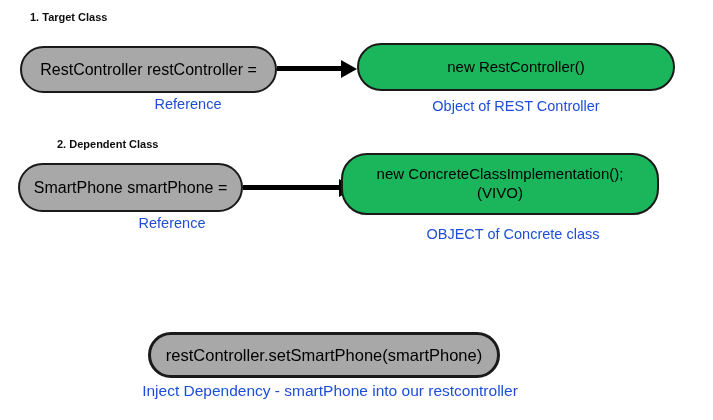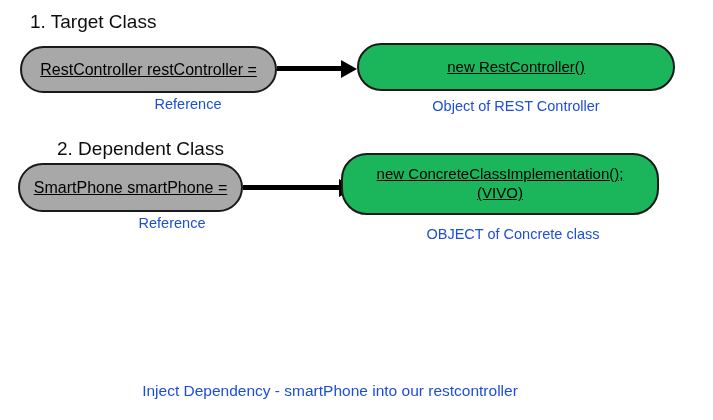--- a/index.html
+++ b/index.html
@@ -11,37 +11,36 @@
     position: relative;
     width: 713px;
     height: 420px;
     background: #ffffff;
     font-family: "Liberation Sans", sans-serif;
     color: #000000;
     overflow: hidden;
   }
   .abs { position: absolute; }
   .heading {
-    font-size: 19px;
-    font-weight: 400;
+    font-size: 11px;
+    font-weight: 700;
     color: #0d0d0d;
     white-space: nowrap;
   }
   .pill {
     display: flex;
     align-items: center;
     justify-content: center;
     border: 2px solid #1a1a1a;
     border-radius: 26px;
     box-sizing: border-box;
     font-size: 16px;
     text-align: center;
     white-space: pre-line;
     line-height: 1.25;
-    text-decoration: underline;
   }
   .pill.small-text { font-size: 15px; }
   .pill.thick { border-width: 3px; border-radius: 24px; font-size: 16.5px; }
   .caption {
     font-size: 14.5px;
     color: #1d4ed8;
     text-align: center;
     white-space: nowrap;
   }
   .arrow-shaft {
@@ -89,15 +88,18 @@
     <div class="abs arrow-shaft" style="left:243px; top:185px; width:98px;"></div>
     <div class="abs arrow-head" style="left:339px; top:178.5px;"></div>
   </div>
 
   <div class="abs pill small-text" style="left: 341px; top: 153px; width: 318px; height: 62px; background-color: rgb(27, 181, 92);">
     <span>new ConcreteClassImplementation();
 (VIVO)</span>
   </div>
   <div class="abs caption" style="left:393px; top:226px; width:240px;">OBJECT of Concrete class</div>
 
+  <div class="abs pill thick" style="left: 148px; top: 332px; width: 352px; height: 46px; background-color: rgb(168, 168, 168);">
+    <span>restController.setSmartPhone(smartPhone)</span>
+  </div>
   <div class="abs caption" style="left:100px; top:382px; width:460px; font-size:15.5px;">Inject Dependency - smartPhone into our restcontroller</div>
 
 </div>
 
 </body></html>

